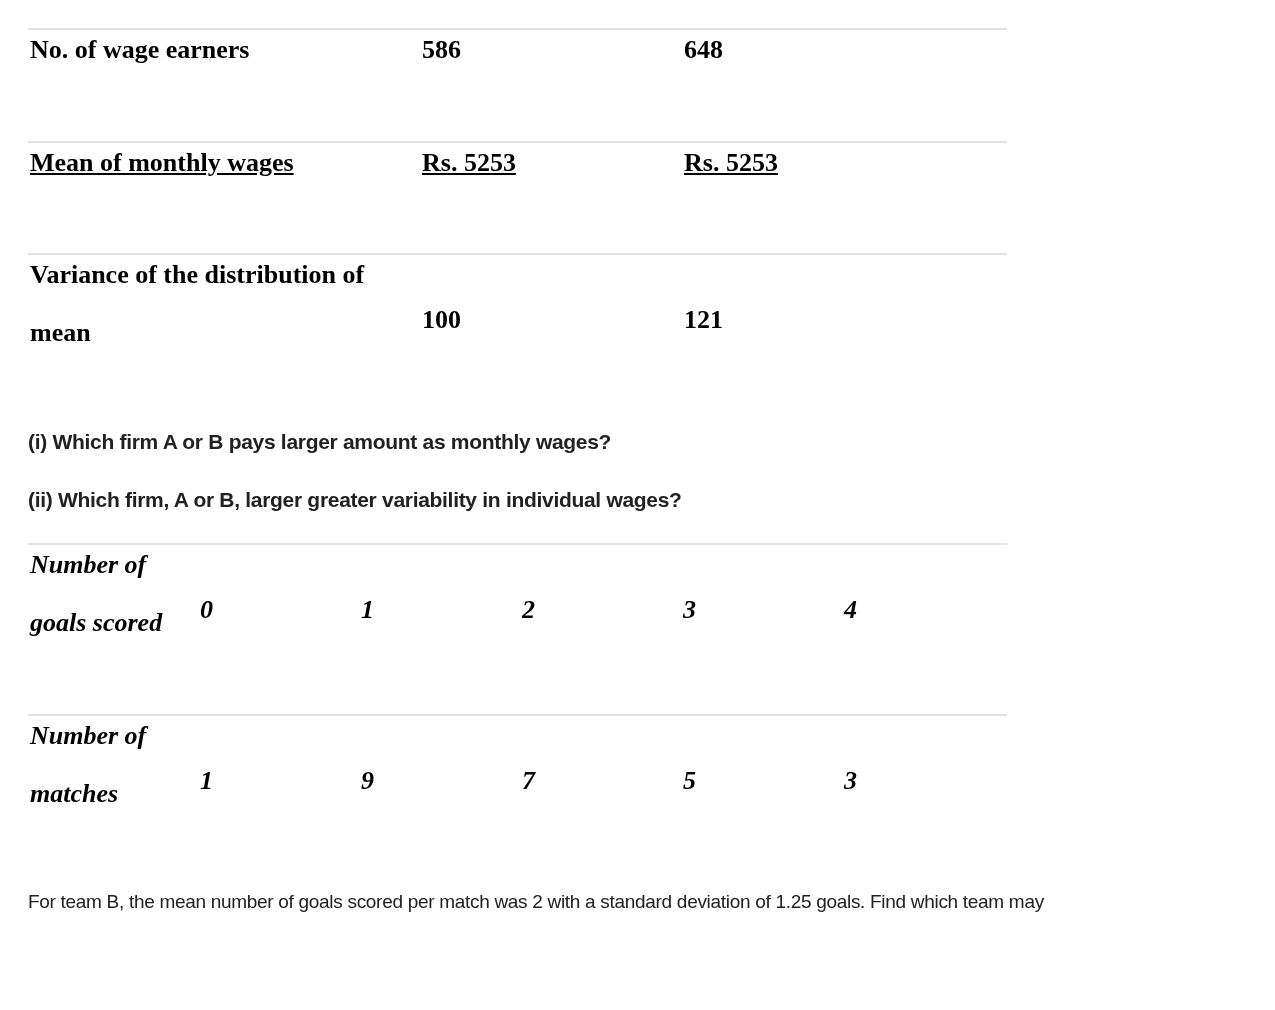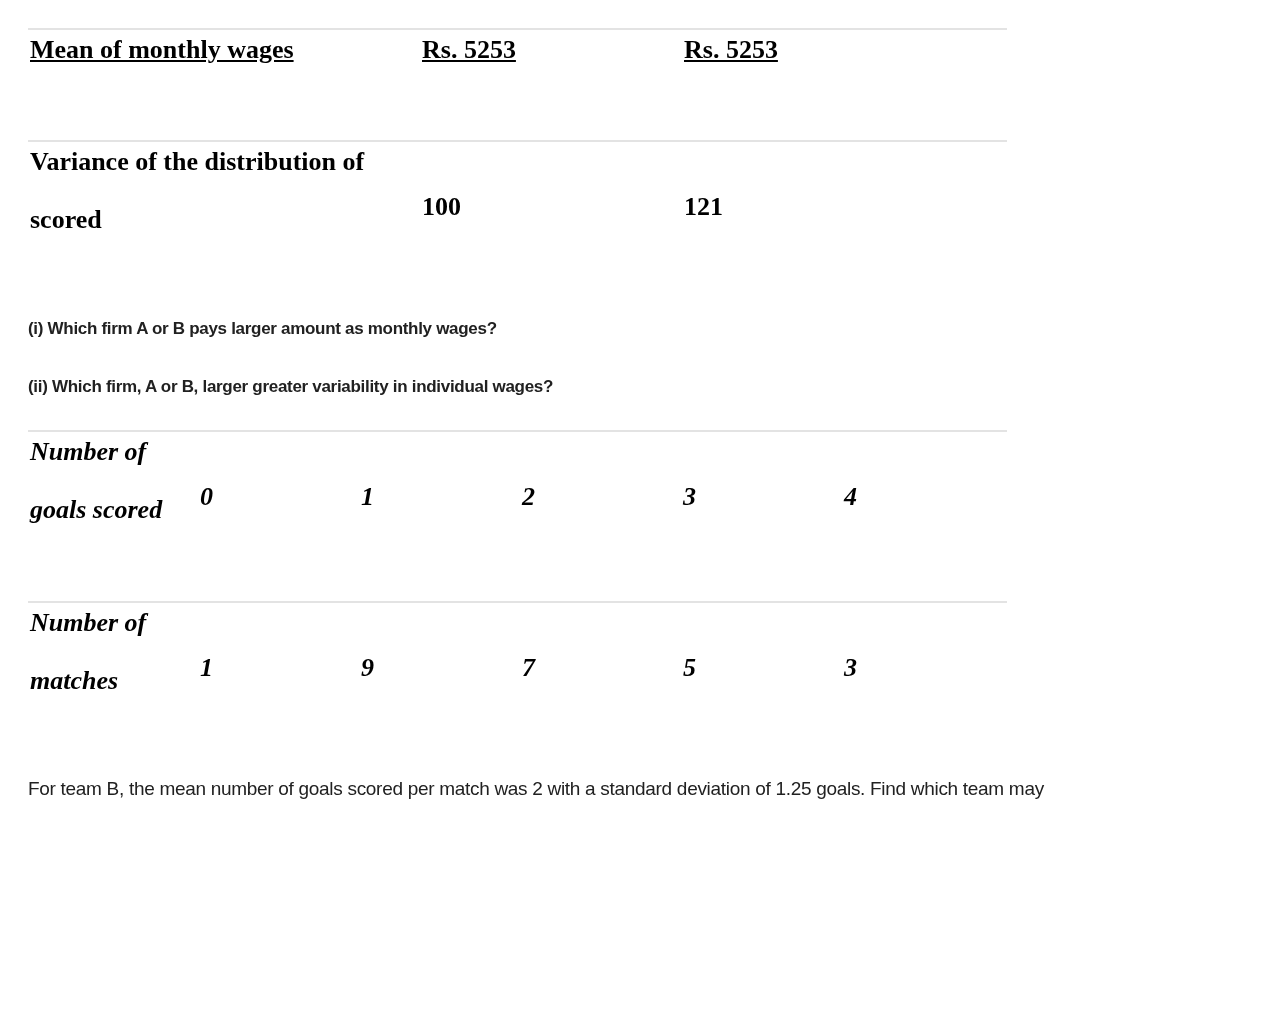--- a/index.html
+++ b/index.html
@@ -53,21 +53,21 @@
   #wage-table tr.r2 { height: 112px; text-decoration: underline; }
   #wage-table tr.r3 { height: 171px; }
 
   #goals-table { margin-top: 33px; }
   #goals-table tr { height: 171px; font-style: italic; }
 
   
   .question {
     margin: 38px 0 0 28px;
     font-weight: bold;
-    font-size: 17px;
+    font-size: 21px;
     line-height: 20px;
     letter-spacing: -0.3px;
     color: var(--body-text);
     white-space: nowrap;
   }
   .question.first { margin-top: 7px; }
 
   .closing {
     margin: 3px 0 0 28px;
     width: 1235px;
@@ -84,34 +84,45 @@
 
 <div class="doc">
 
   <table class="sheet" id="wage-table">
     <colgroup>
       <col style="width:392px">
         <col style="width:262px">
         <col style="width:325px">
     </colgroup>
     <tbody>
+        <tr class="r1">
+      <td>
+        <div class="inner">No. of wage earners</div>
+      </td>
+      <td>
+        <div class="inner">586</div>
+      </td>
+      <td>
+        <div class="inner">648</div>
+      </td>
+    </tr>
     <tr class="r2">
       <td>
         <div class="inner">Mean of monthly wages</div>
       </td>
       <td>
         <div class="inner">Rs. 5253</div>
       </td>
       <td>
         <div class="inner">Rs. 5253</div>
       </td>
     </tr>
     <tr class="r3">
       <td>
-        <div class="inner">Variance of the distribution of scored</div>
+        <div class="inner">Variance of the distribution of mean</div>
       </td>
       <td>
         <div class="inner-mid">100</div>
       </td>
       <td>
         <div class="inner-mid">121</div>
       </td>
     </tr>
   </tbody>
     </table>

